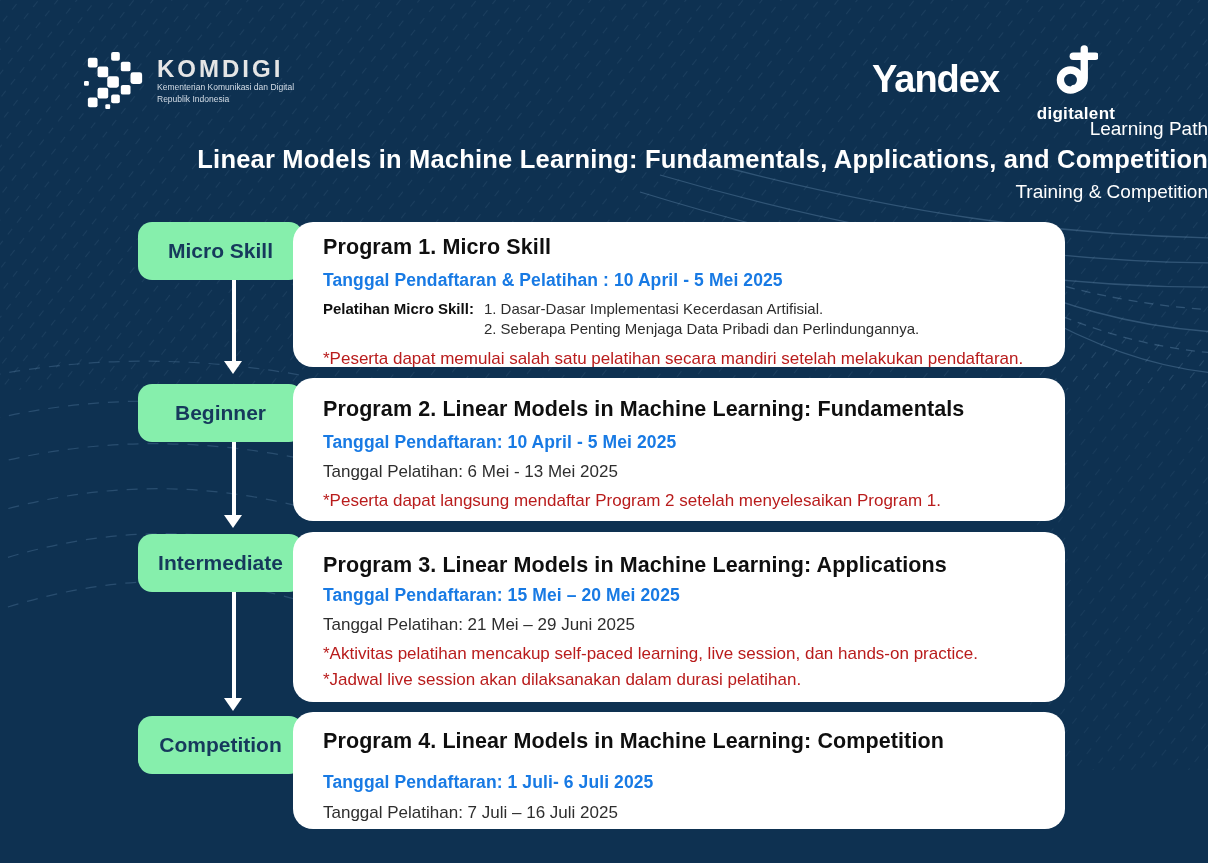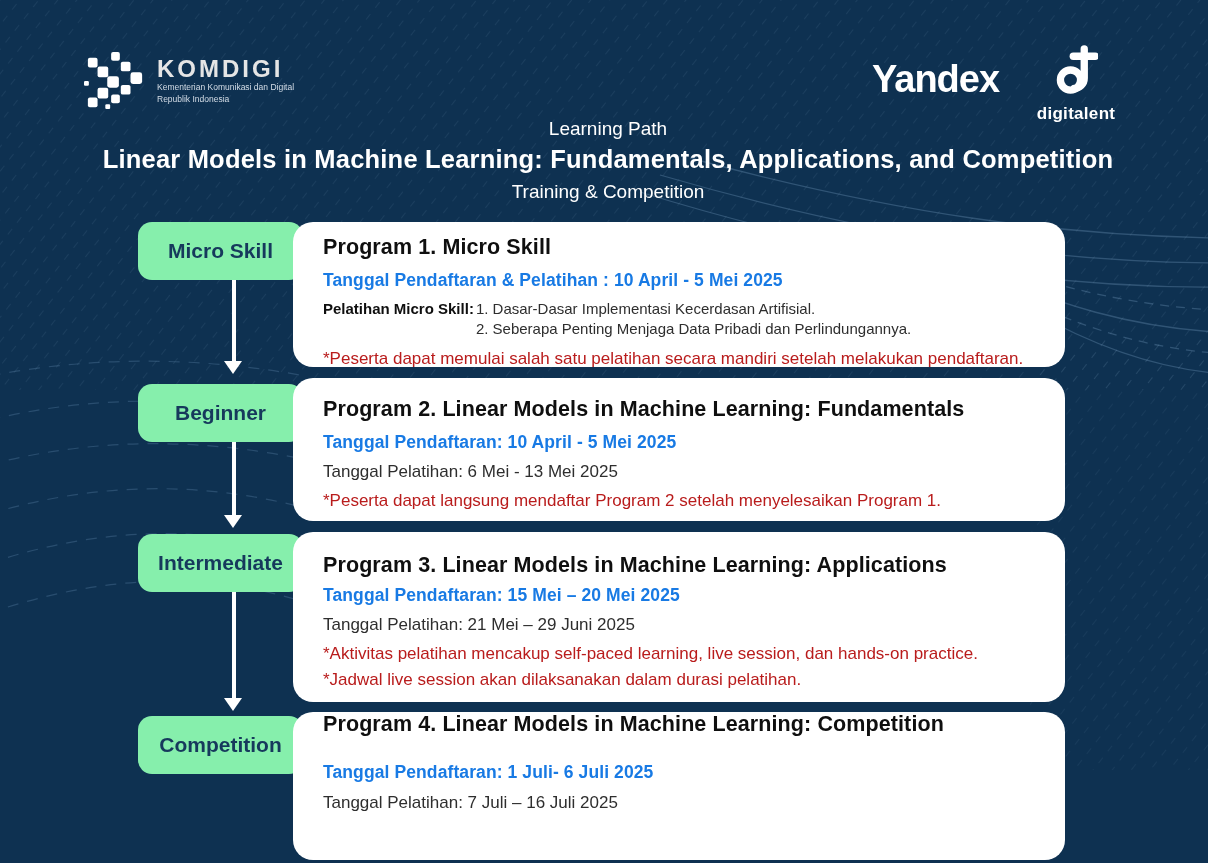--- a/index.html
+++ b/index.html
@@ -13,21 +13,21 @@
   
   .komdigi{position:absolute;left:84px;top:50px;display:flex;align-items:center;gap:11px;}
   .komdigi-name{color:#e5e5e5;font-size:24px;font-weight:700;letter-spacing:3px;line-height:1;}
   .komdigi-sub{color:#d4dde7;font-size:8.5px;line-height:1.25;margin-top:1px;}
   .komdigi-sub:first-of-type{margin-top:4px;}
   .yandex{position:absolute;left:872px;top:58px;color:#fff;font-size:38px;font-weight:700;letter-spacing:-1px;}
   .digitalent{position:absolute;left:1026px;top:42px;width:100px;text-align:center;color:#fff;}
   .digitalent-label{font-size:17px;font-weight:700;margin-top:2px;letter-spacing:.3px;}
 
   
-  .titles{position:absolute;left:8px;right:0;top:118px;text-align:center;color:#fff;}
+  .titles{position:absolute;left:8px;right:0;top:118px;text-align:right;color:#fff;}
   .eyebrow{font-size:19px;font-weight:500;}
   .main-title{font-size:25.5px;font-weight:800;margin-top:5px;letter-spacing:.2px;}
   .subtitle{font-size:19px;font-weight:500;margin-top:7px;}
 
   
   .pill{
     position:absolute;left:138px;width:165px;height:58px;background:#86efac;border-radius:14px;
     display:flex;align-items:center;justify-content:center;
     color:#16395C;font-weight:700;font-size:21px;z-index:1;
   }
@@ -39,31 +39,31 @@
   #arrow1{top:267px;height:107px}#arrow2{top:428px;height:100px}#arrow3{top:578px;height:133px}
 
   
   .card{
     position:absolute;left:293px;width:772px;background:#fff;border-radius:20px;
     box-sizing:border-box;padding:0 30px;z-index:2;color:#1c1c1c;
   }
   #card1{top:222px;height:145px;padding-top:13px}
   #card2{top:378px;height:143px;padding-top:19px}
   #card3{top:532px;height:170px;padding-top:21px}
-  #card4{top:712px;height:148px;}
+  #card4{top:712px;height:117px;padding-top:17px}
   .card h2{margin:0;font-size:21.5px;font-weight:800;color:#0f0f0f;letter-spacing:.1px;}
   .reg{margin:10px 0 0;color:#187AE4;font-weight:700;font-size:17.5px;letter-spacing:.1px;}
   #card3 .reg{margin-top:7px}
-  #card4 .reg{margin-top:25px}
+  #card4 .reg{margin-top:18px}
   .training{margin:9px 0 0;font-size:17px;color:#2e2e2e;}
   #card4 .training{margin-top:10px}
   .note{margin:9px 0 0;font-size:17px;color:#b91c1c;}
   #card3 .note + .note{margin-top:6px}
   .list-row{display:flex;margin:8px 0 0;font-size:15px;color:#2e2e2e;line-height:1.35;}
-  .list-label{font-weight:700;color:#0f0f0f;margin-right:2px;white-space:nowrap;}
+  .list-label{font-weight:700;color:#0f0f0f;margin-right:10px;white-space:nowrap;}
   .list-items div{margin:0;}
 </style>
 </head>
 <body>
 
 <div class="canvas">
 
   <svg class="decor" viewBox="0 0 1208 863" xmlns="http://www.w3.org/2000/svg">
     <defs>
       <pattern id="hatch" width="15" height="15" patternUnits="userSpaceOnUse" patternTransform="rotate(-52)">

